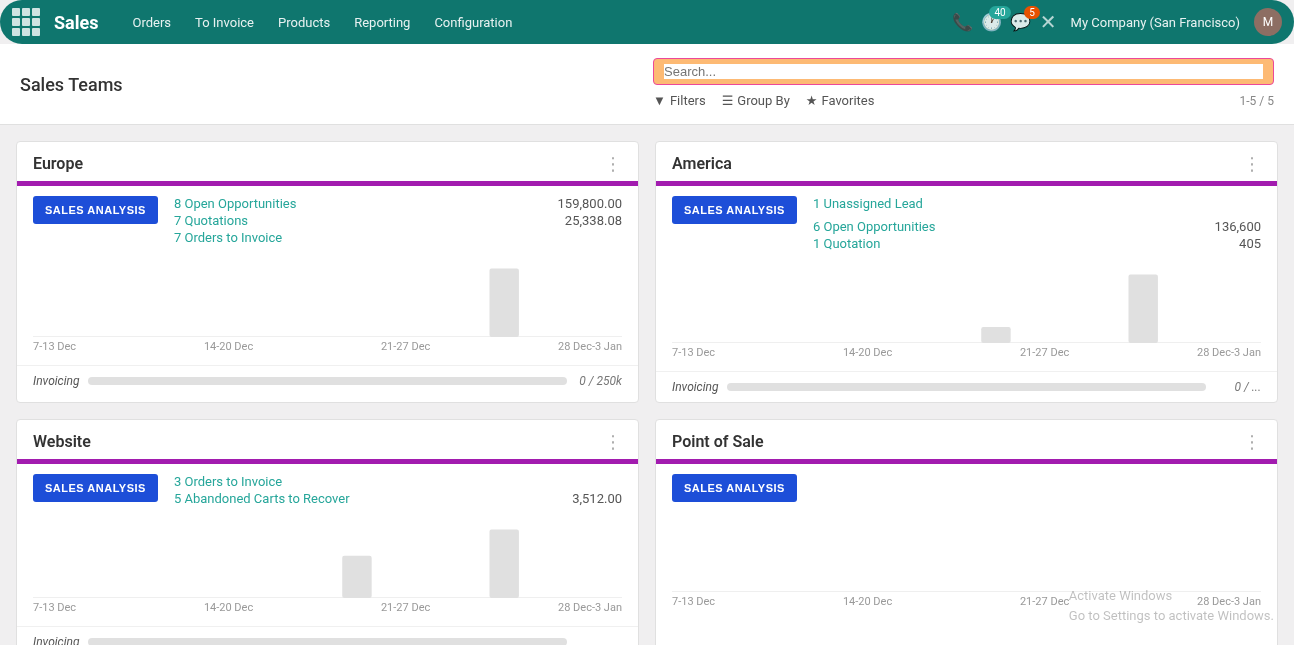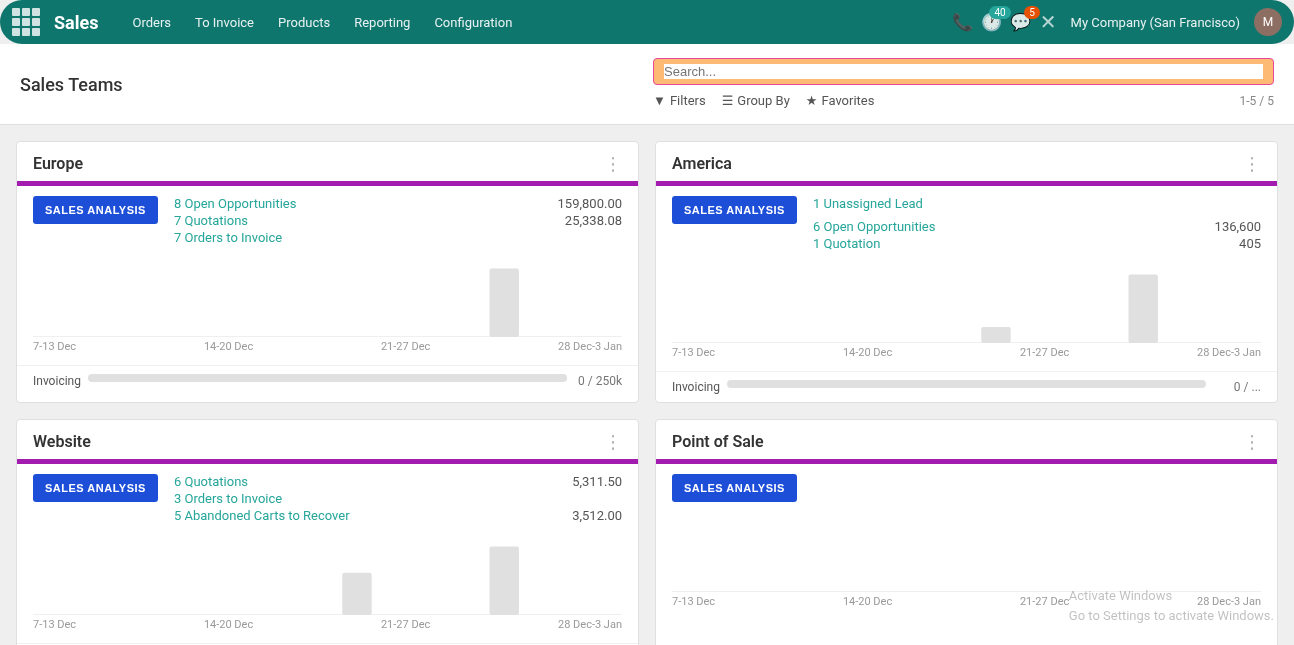--- a/index.html
+++ b/index.html
@@ -112,23 +112,24 @@
     
     .card-chart { padding: 0 16px 8px; }
     .chart-svg { width: 100%; height: 80px; }
     .chart-labels { display: flex; justify-content: space-between; padding: 0 0 4px; font-size: 11px; color: #999; }
 
     
     .card-invoicing {
       border-top: 1px solid #f0f0f0;
       padding: 8px 16px;
       display: flex;
-      align-items: flex-start;
+      align-items: center;
       font-size: 12px;
       color: #555;
+      font-style: italic;
     }
     .progress-bar-wrap { flex: 1; background: #e0e0e0; border-radius: 4px; height: 8px; }
     .progress-bar-fill { background: #26a69a; height: 100%; border-radius: 4px; }
     .invoicing-label { min-width: 55px; }
     .invoicing-value { min-width: 55px; text-align: right; color: #777; font-size: 12px; }
 
     
     .watermark {
       position: fixed;
       bottom: 20px;
@@ -304,24 +305,20 @@
   </div>
     <div class="kanban-card">
     <div class="card-header">
       <span class="card-title">Website</span>
       <span class="card-kebab">⋮</span>
     </div>
     <div class="card-body">
       <button class="sales-analysis-btn">SALES ANALYSIS</button>
       <div style="flex:1;">
 
-    <div style="display:flex; justify-content:space-between; margin-bottom:2px;">
-      <span class="stat-link">6 Quotations</span>
-      <span class="stat-value">5,311.50</span>
-    </div>
 
     <div style="display:flex; justify-content:space-between; margin-bottom:2px;">
       <span class="stat-link">3 Orders to Invoice</span>
       <span class="stat-value"></span>
     </div>
 
     <div style="display:flex; justify-content:space-between; margin-bottom:2px;">
       <span class="stat-link">5 Abandoned Carts to Recover</span>
       <span class="stat-value">3,512.00</span>
     </div>

